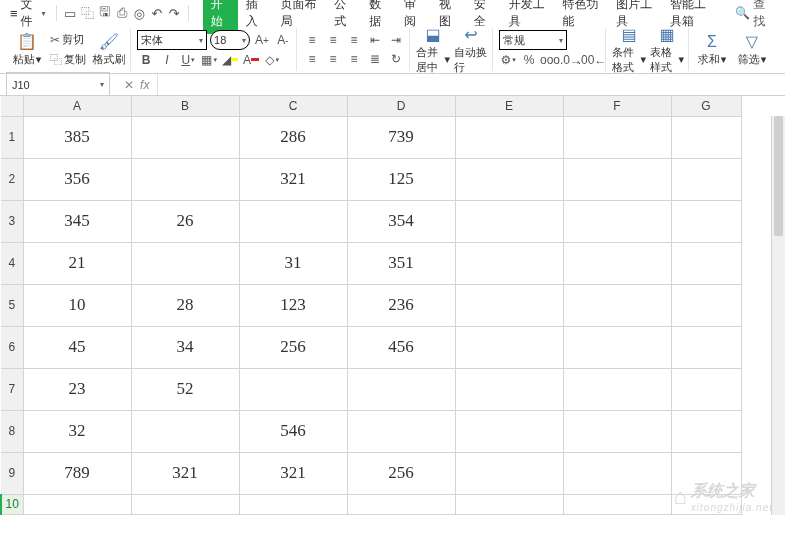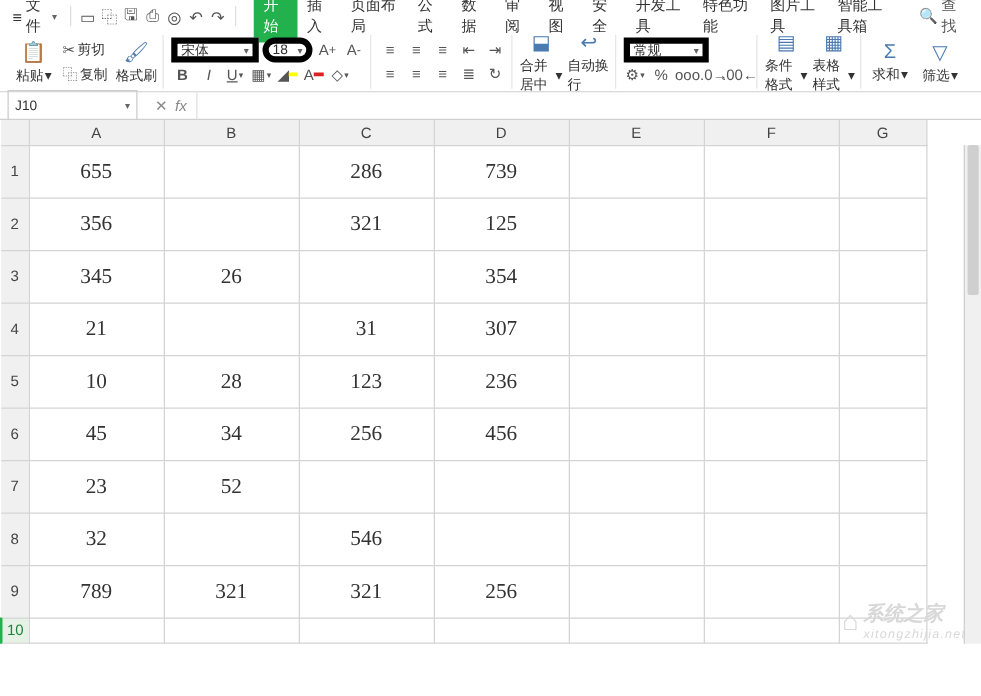--- a/index.html
+++ b/index.html
@@ -20,21 +20,21 @@
 
 .ribbon { display: flex; align-items: stretch; height: 48px; border-bottom: 1px solid #d0d0d0; padding: 2px 6px; gap: 2px; background: #fff; }
 .rgroup { display: flex; flex-direction: column; justify-content: space-between; padding: 2px 4px; border-right: 1px solid #e6e6e6; }
 .rgroup:last-child { border-right: none; }
 .rrow { display: flex; align-items: center; gap: 3px; height: 20px; }
 .big-btn { display: flex; flex-direction: column; align-items: center; justify-content: center; width: 34px; cursor: pointer; gap: 1px; }
 .big-btn .ic { font-size: 16px; color: #4a7ab0; }
 .big-btn .lbl { font-size: 11px; color: #333; display: flex; align-items: center; gap: 1px; }
 .mini { display: flex; align-items: center; gap: 2px; font-size: 11px; color: #333; cursor: pointer; padding: 1px 2px; }
 .mini .ic { font-size: 12px; color: #555; }
-.sel { border: 5px solid #000000; height: 20px; font-size: 11px; padding: 0 3px; background: #fff; display: flex; align-items: center; justify-content: space-between; cursor: pointer; }
+.sel { border: 1px solid #000000; height: 20px; font-size: 11px; padding: 0 3px; background: #fff; display: flex; align-items: center; justify-content: space-between; cursor: pointer; }
 .sel .dd { font-size: 8px; color: #666; margin-left: 3px; }
 .font-name { width: 70px; }
 .font-size { width: 40px; border-radius: 10px; }
 .num-fmt { width: 68px; }
 .ic-btn { width: 18px; height: 18px; display: flex; align-items: center; justify-content: center; color: #555; cursor: pointer; font-size: 12px; border: 1px solid transparent; }
 .ic-btn .dd { font-size: 7px; margin-left: 1px; }
 .color-swatch { width: 14px; height: 3px; display: block; }
 
 
 .fbar-row { display: flex; align-items: center; height: 22px; border-bottom: 1px solid #d0d0d0; background: #fff; }
@@ -263,21 +263,21 @@
         <th class="colhdr">C</th>
         <th class="colhdr">D</th>
         <th class="colhdr">E</th>
         <th class="colhdr">F</th>
         <th class="colhdr" style="width:70px">G</th>
       </tr>
     </thead>
     <tbody id="grid-body">
         <tr>
           <th class="rowhdr">1</th>
-          <td class="cell">655</td>
+          <td class="cell">385</td>
           <td class="cell"></td>
           <td class="cell">286</td>
           <td class="cell">739</td>
           <td class="cell"></td>
           <td class="cell"></td>
           <td class="cell"></td>
         </tr>
         <tr>
           <th class="rowhdr">2</th>
           <td class="cell">356</td>
@@ -296,21 +296,21 @@
           <td class="cell">354</td>
           <td class="cell"></td>
           <td class="cell"></td>
           <td class="cell"></td>
         </tr>
         <tr>
           <th class="rowhdr">4</th>
           <td class="cell">21</td>
           <td class="cell"></td>
           <td class="cell">31</td>
-          <td class="cell">307</td>
+          <td class="cell">351</td>
           <td class="cell"></td>
           <td class="cell"></td>
           <td class="cell"></td>
         </tr>
         <tr>
           <th class="rowhdr">5</th>
           <td class="cell">10</td>
           <td class="cell">28</td>
           <td class="cell">123</td>
           <td class="cell">236</td>

